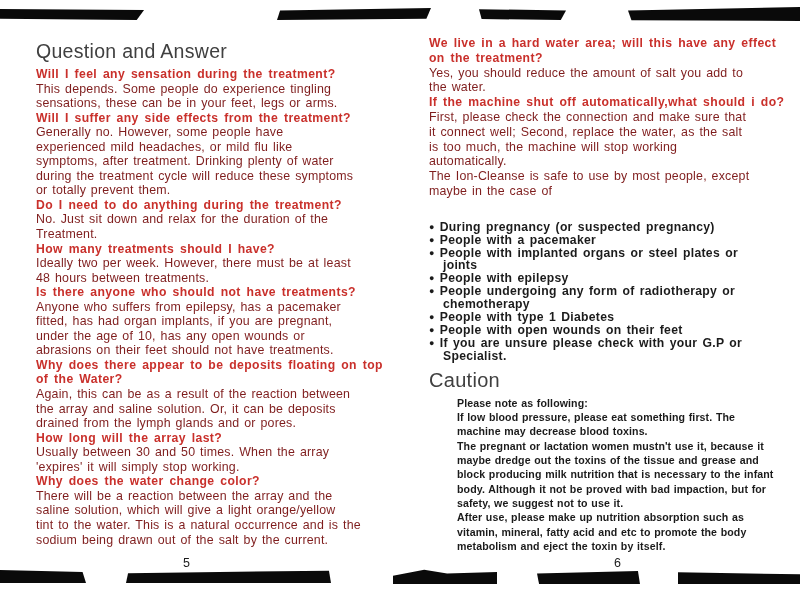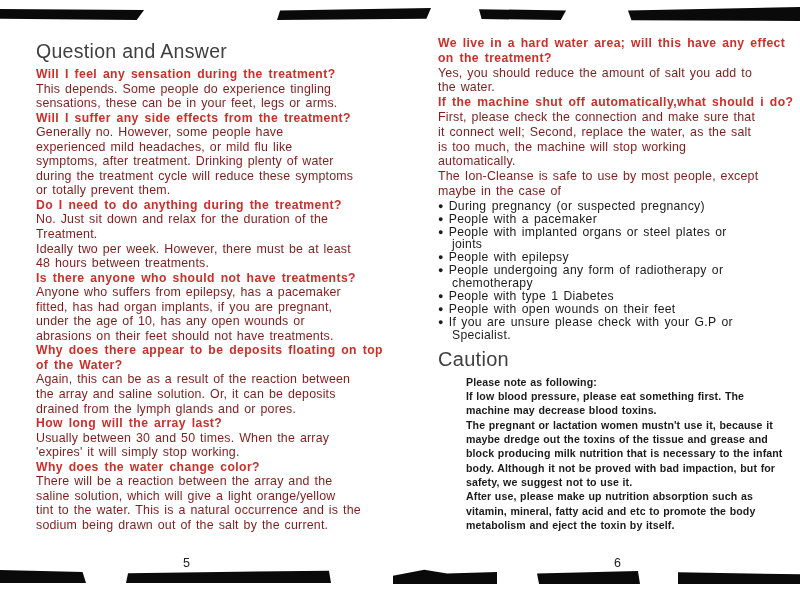--- a/index.html
+++ b/index.html
@@ -17,37 +17,37 @@
   .t4{left:628px;top:7px;width:172px;height:14px;clip-path:polygon(0 25%,100% 0,100% 100%,2% 95%);}
   .b1{left:0;top:570px;width:86px;height:13px;clip-path:polygon(0 0,96% 15%,100% 100%,0 100%);}
   .b2{left:126px;top:570px;width:205px;height:13px;clip-path:polygon(1% 25%,99% 5%,100% 100%,0 100%);}
   .b3{left:393px;top:569px;width:104px;height:15px;clip-path:polygon(0 45%,30% 5%,52% 30%,100% 20%,100% 100%,0 100%);}
   .b4{left:537px;top:571px;width:103px;height:13px;clip-path:polygon(0 20%,98% 0,100% 100%,2% 100%);}
   .b5{left:678px;top:571px;width:122px;height:13px;clip-path:polygon(0 10%,100% 25%,100% 100%,0 100%);}
 
   
   .col{position:absolute;}
   #col-left{left:36px;top:40px;width:340px;}
-  #col-right{left:438px;top:36px;width:345px;}
+  #col-right{left:429px;top:36px;width:345px;}
 
   .section-title{
     font-size:19.5px;color:#404040;letter-spacing:.3px;
     margin:0 0 4px 0;line-height:23px;
   }
   .q-line{
     color:var(--red,#c9302b);font-weight:700;font-size:12.2px;
     line-height:14.55px;letter-spacing:.4px;word-spacing:2px;white-space:nowrap;
   }
   .a-line{
     color:#7f1d1d;font-size:12.4px;line-height:14.55px;
     letter-spacing:.2px;word-spacing:1.2px;white-space:nowrap;
   }
   #col-right .q-line,#col-right .a-line{line-height:14.8px;}
 
-  #bullet-list{margin-top:1px;}
+  #bullet-list{margin-top:22px;font-weight:bold;}
   .bullet-line{
     color:#1b1b1b;font-size:12.2px;line-height:12.9px;
     letter-spacing:.3px;word-spacing:1.5px;white-space:nowrap;
   }
   .bullet-glyph{font-size:9px;vertical-align:1px;margin-right:5px;}
   .bullet-cont{padding-left:14px;}
 
   #caution-title{margin-top:6px;margin-bottom:4px;font-size:20px;}
   .caution-line{
     color:#1b1b1b;font-size:10.6px;font-weight:700;line-height:14.35px;
@@ -81,20 +81,21 @@
       <div class="a-line">sensations, these can be in your feet, legs or arms.</div>
       <div class="q-line">Will I suffer any side effects from the treatment?</div>
       <div class="a-line">Generally no. However, some people have</div>
       <div class="a-line">experienced mild headaches, or mild flu like</div>
       <div class="a-line">symptoms, after treatment. Drinking plenty of water</div>
       <div class="a-line">during the treatment cycle will reduce these symptoms</div>
       <div class="a-line">or totally prevent them.</div>
       <div class="q-line">Do I need to do anything during the treatment?</div>
       <div class="a-line">No. Just sit down and relax for the duration of the</div>
       <div class="a-line">Treatment.</div>
+      <div class="q-line">How many treatments should I have?</div>
       <div class="a-line">Ideally two per week. However, there must be at least</div>
       <div class="a-line">48 hours between treatments.</div>
       <div class="q-line">Is there anyone who should not have treatments?</div>
       <div class="a-line">Anyone who suffers from epilepsy, has a pacemaker</div>
       <div class="a-line">fitted, has had organ implants, if you are pregnant,</div>
       <div class="a-line">under the age of 10, has any open wounds or</div>
       <div class="a-line">abrasions on their feet should not have treatments.</div>
       <div class="q-line">Why does there appear to be deposits floating on top</div>
       <div class="q-line">of the Water?</div>
       <div class="a-line">Again, this can be as a result of the reaction between</div>

